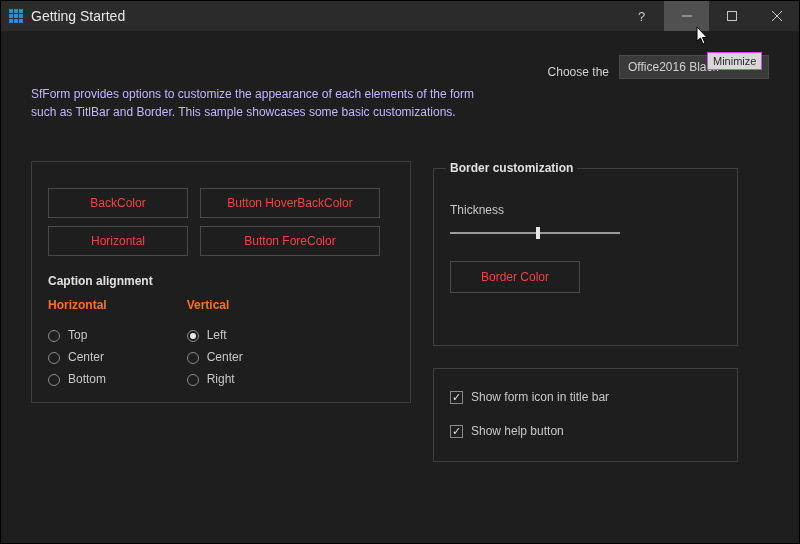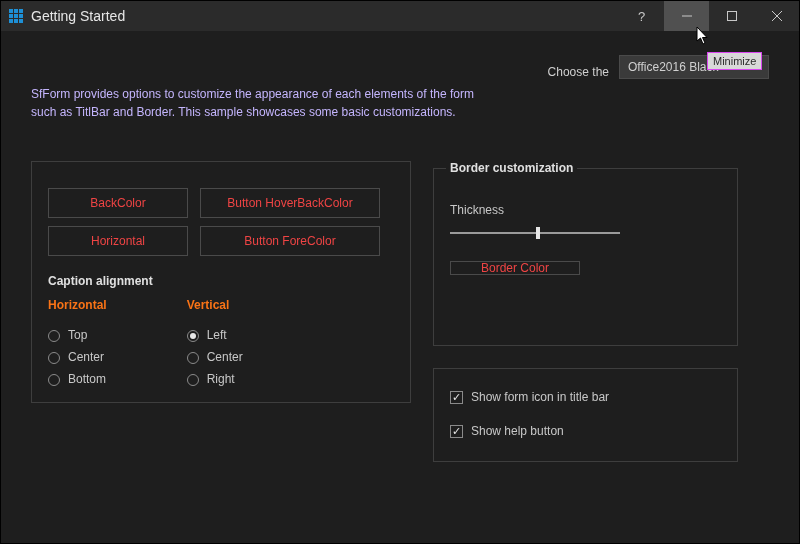--- a/index.html
+++ b/index.html
@@ -145,21 +145,21 @@
   }
   .slider .track {
     position: absolute; left: 0; right: 0; top: 7px; height: 2px;
     background: #9a9a9a;
   }
   .slider .thumb {
     position: absolute; top: 2px; width: 4px; height: 12px;
     background: #e6e6e6; left: 86px;
   }
   .border-color-btn {
-    margin-top: 20px; width: 130px; height: 14px;
+    margin-top: 20px; width: 130px; height: 32px;
   }
 
   .check-row {
     display: flex; align-items: center; gap: 8px; height: 28px; color: #c8c8c8;
   }
   .check {
     width: 13px; height: 13px; border: 1px solid #8a8a8a;
     display: flex; align-items: center; justify-content: center;
     flex-shrink: 0;
   }

